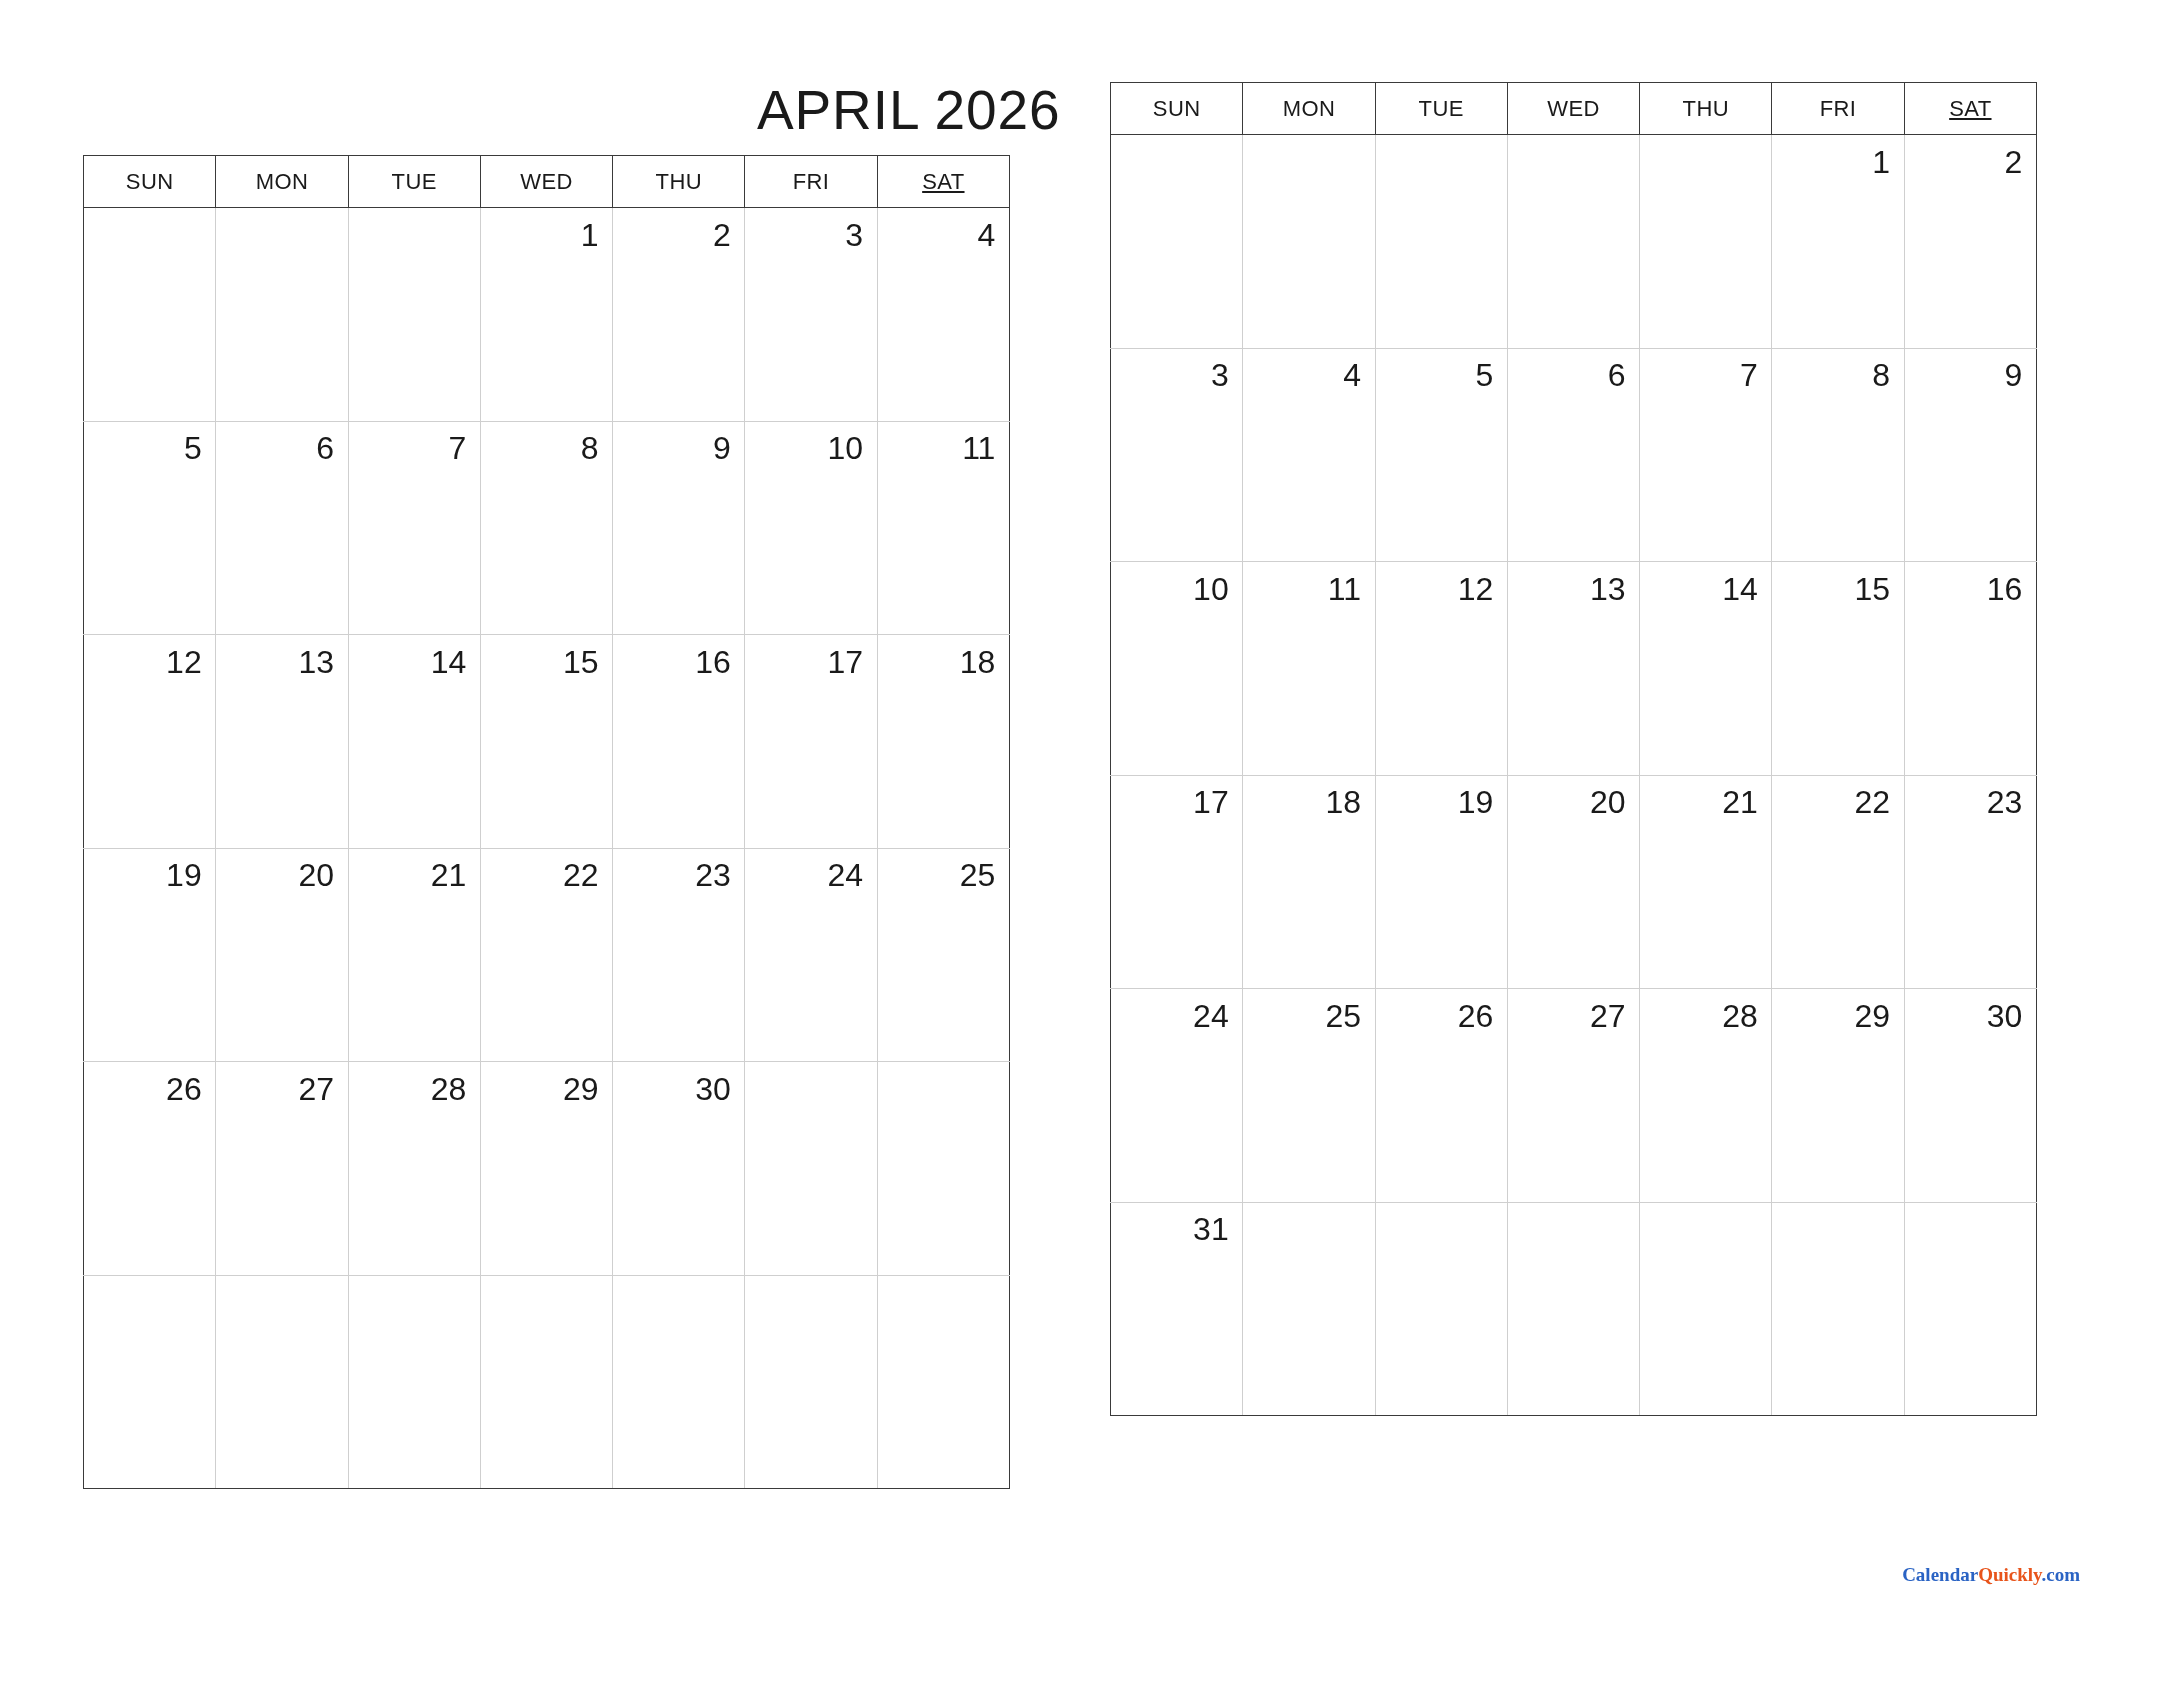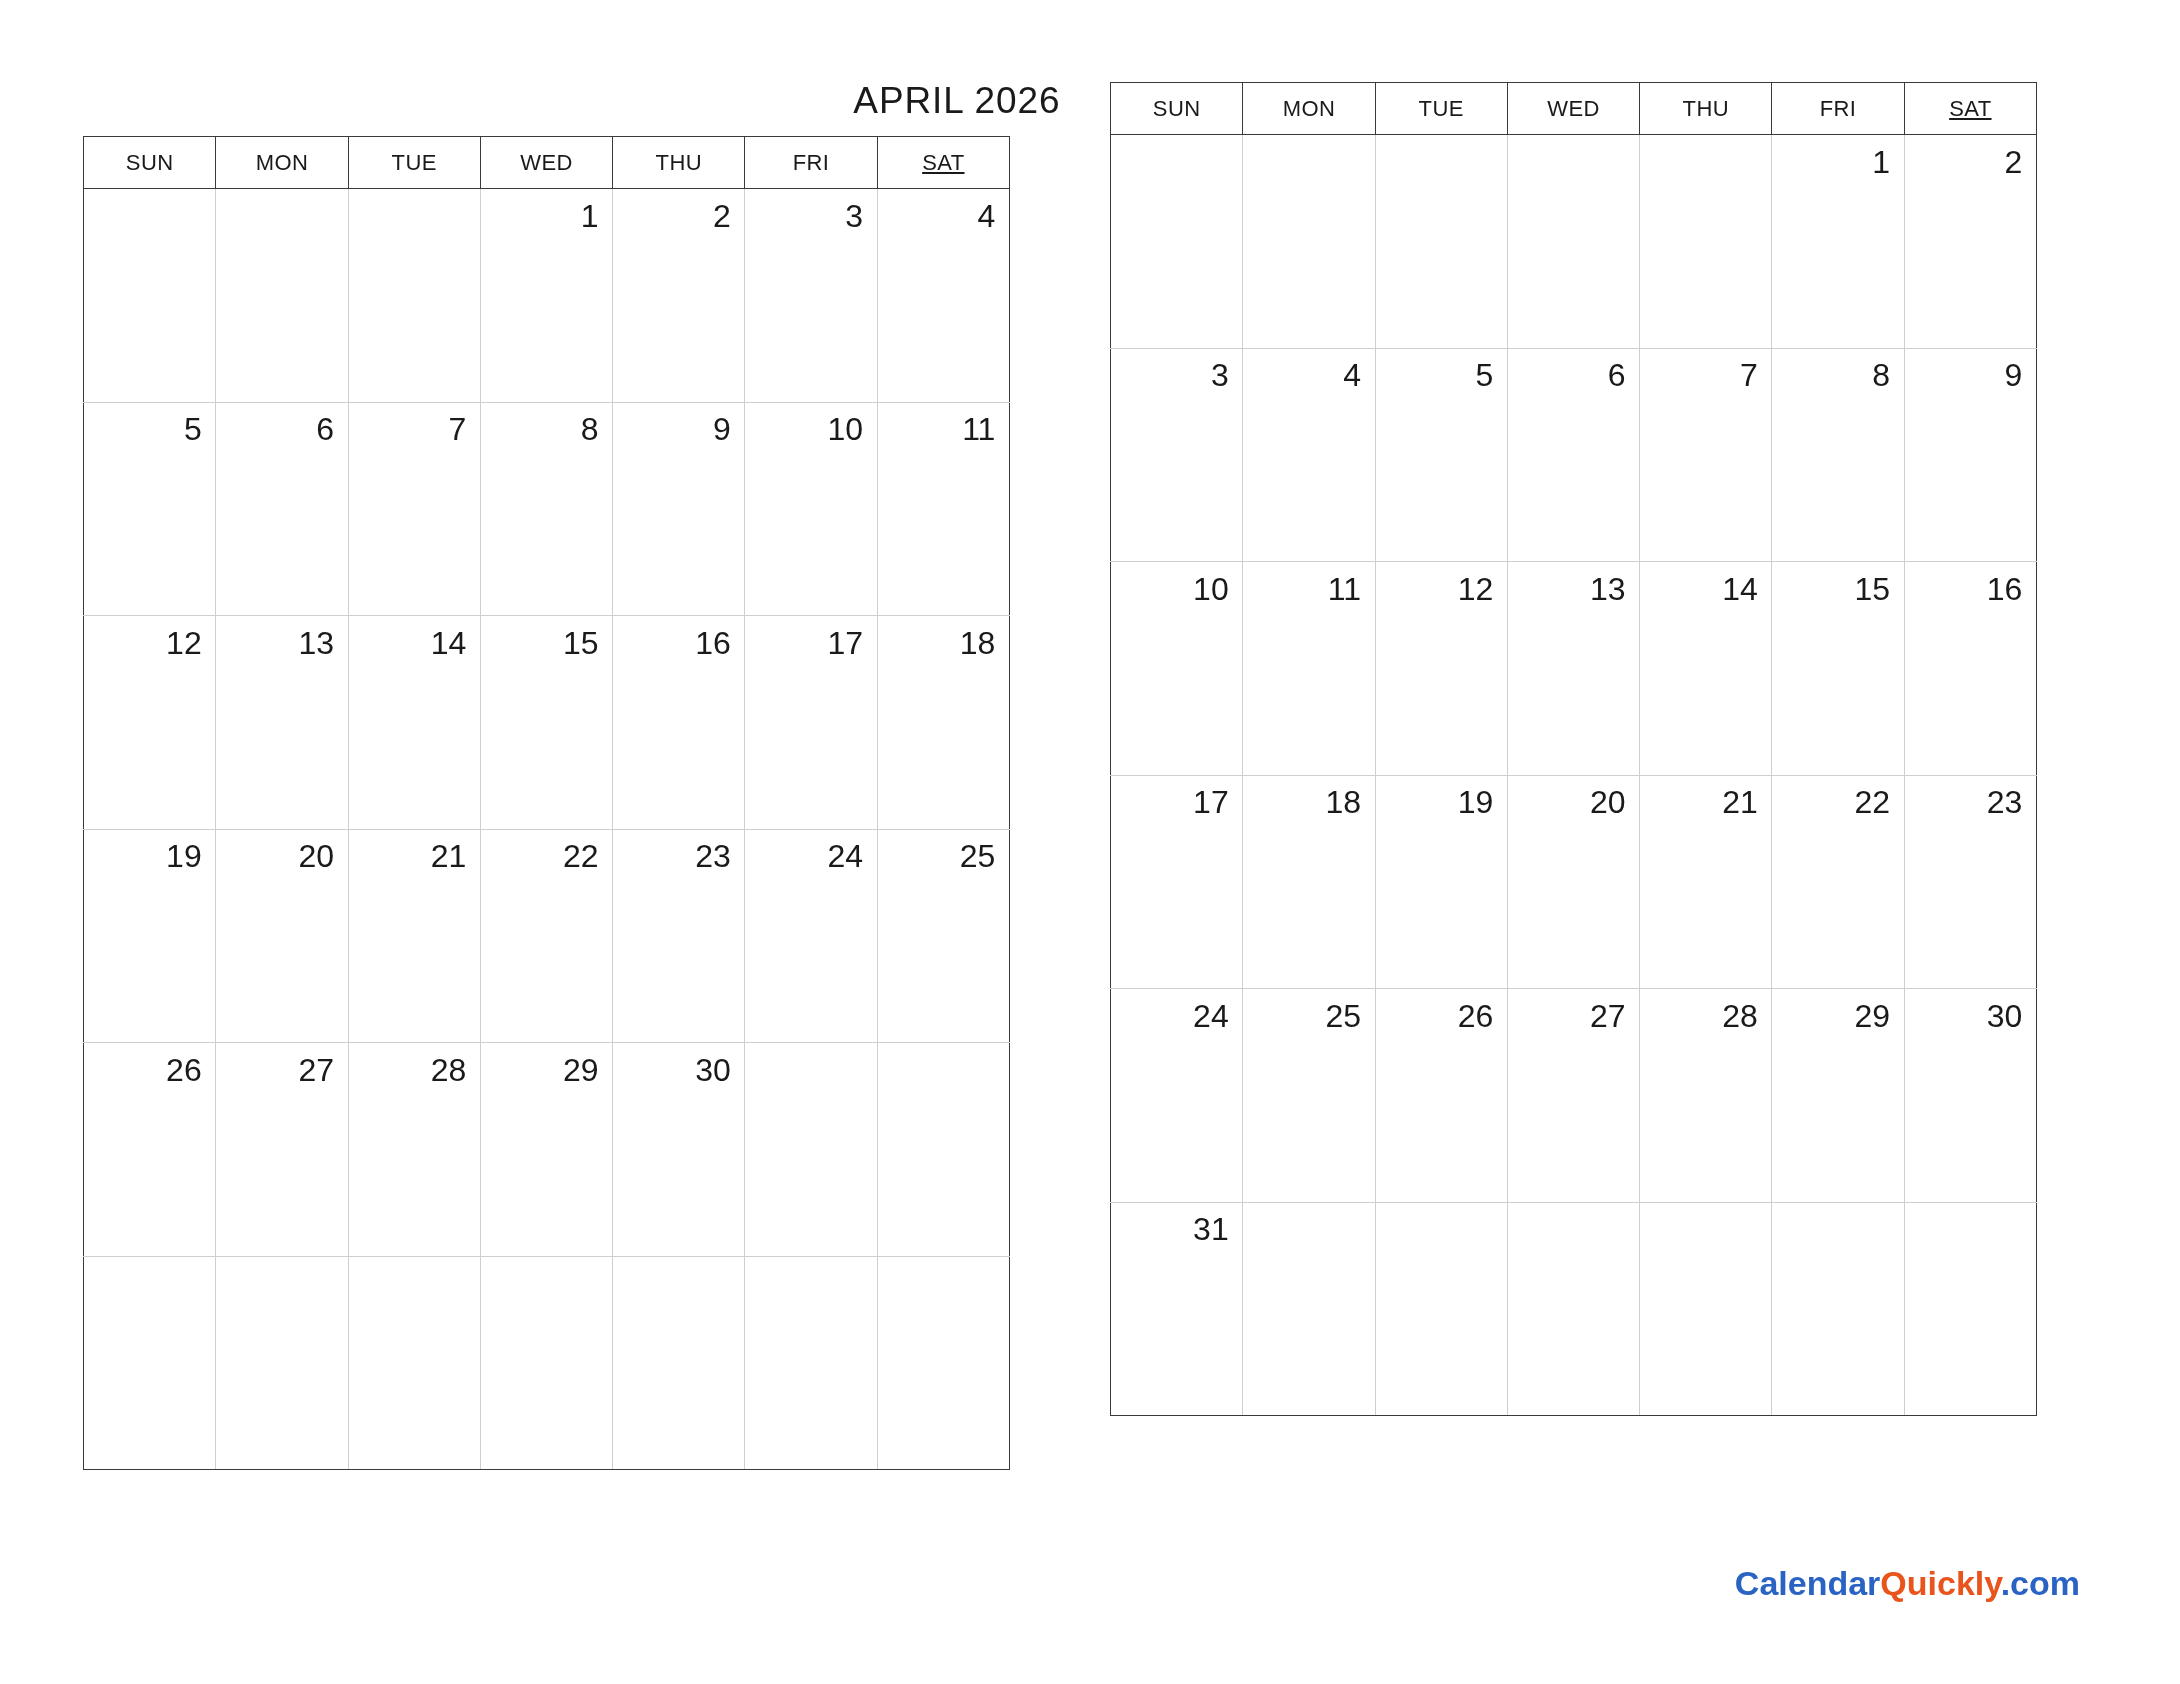--- a/index.html
+++ b/index.html
@@ -28,21 +28,21 @@
     top: 82px;
     width: 2014px;
     display: flex;
     gap: 41px;
   }
   .calendar {
     width: 986px;
   }
   .cal-title {
     text-align: right;
-    font-size: 37px;
+    font-size: 55px;
     font-weight: normal;
     letter-spacing: 0.9px;
     color: #1a1a1a;
     padding-right: 8.5px;
     line-height: 1.05;
     margin-bottom: 15.3px;
     white-space: nowrap;
   }
   table.cal {
     border-collapse: collapse;
@@ -79,24 +79,25 @@
   table.cal tbody tr:last-child td { border-bottom: 0.9px solid #3a3a3a; }
   table.cal thead th:first-child { border-left: 0.9px solid #3a3a3a; }
   table.cal thead th:last-child { border-right: 0.9px solid #3a3a3a; text-decoration: underline; }
 
   td.highlight { color: #ee1c1c; }
 
   .footer-brand {
     position: absolute;
     right: 101px;
     top: 1564px;
-    font-size: 34px;
+    font-size: 19px;
     font-weight: bold;
     letter-spacing: 0px;
     white-space: nowrap;
+    font-family: Liberation Serif, serif;
   }
   .brand-a { color: #2a63c4; }
   .brand-b { color: #e8541b; }
   .brand-c { color: #2a63c4; font-weight: bold; }
 </style>
 </head>
 <body>
 
 <div class="page">
 

